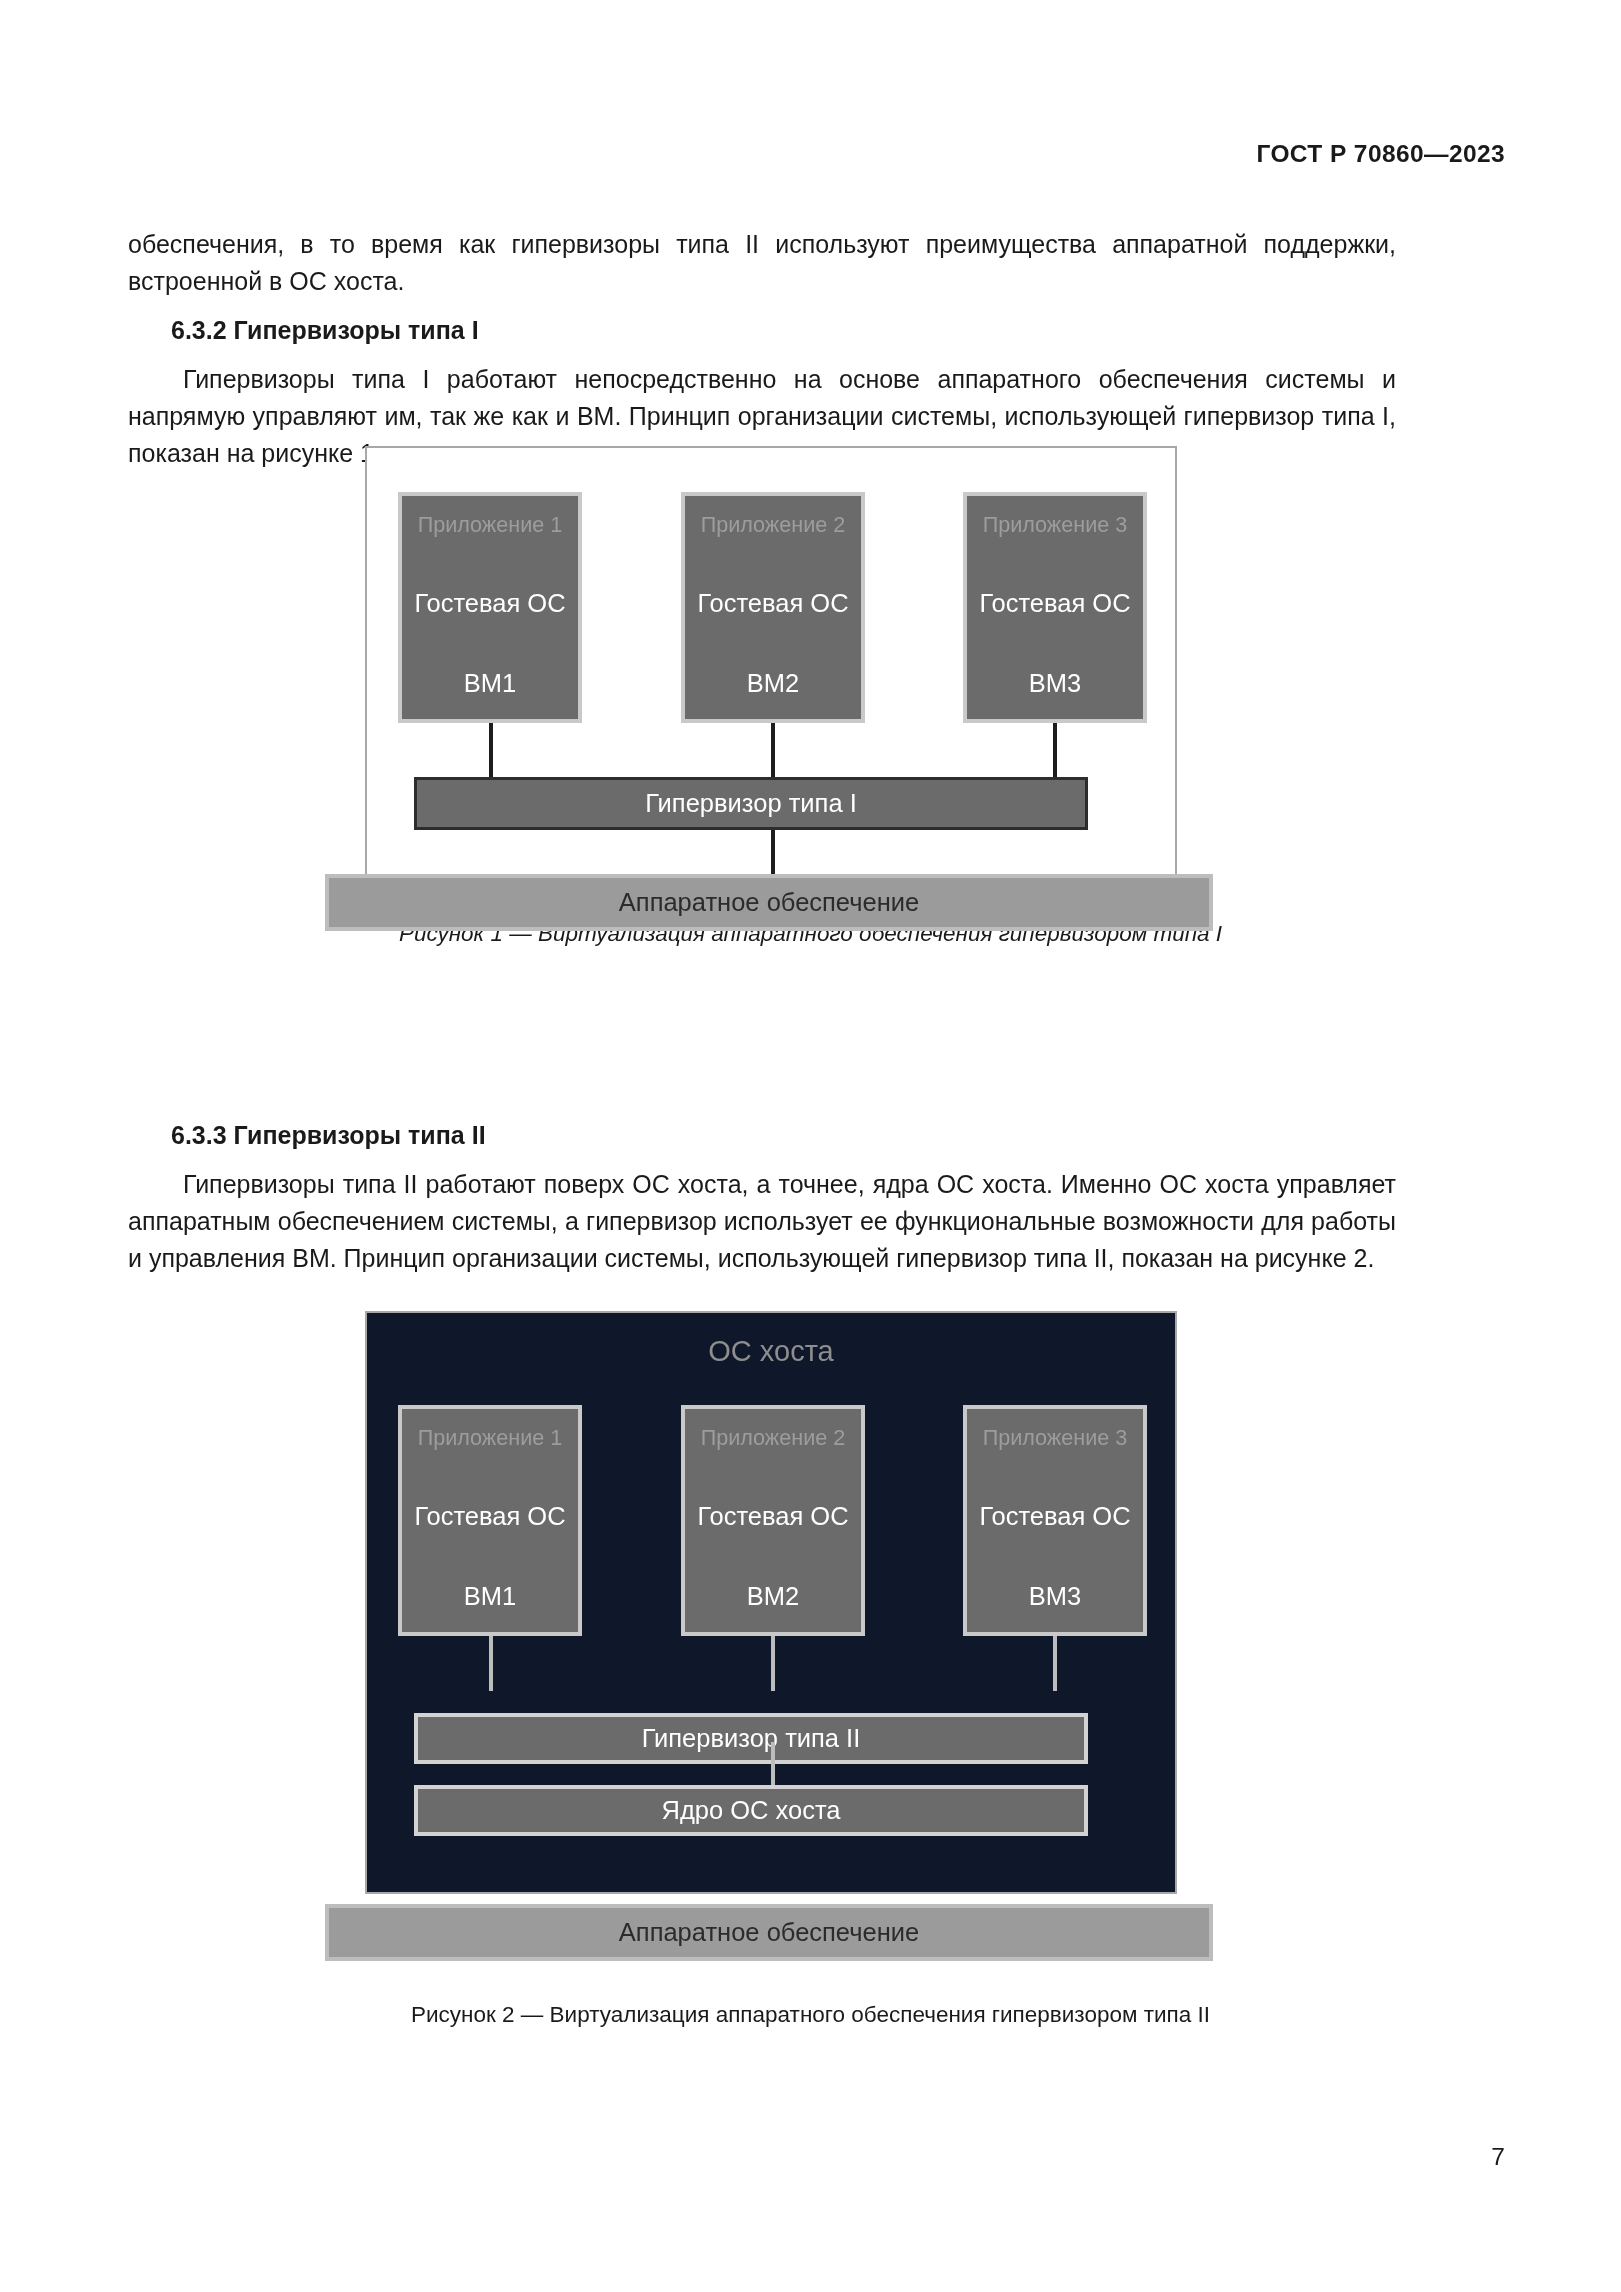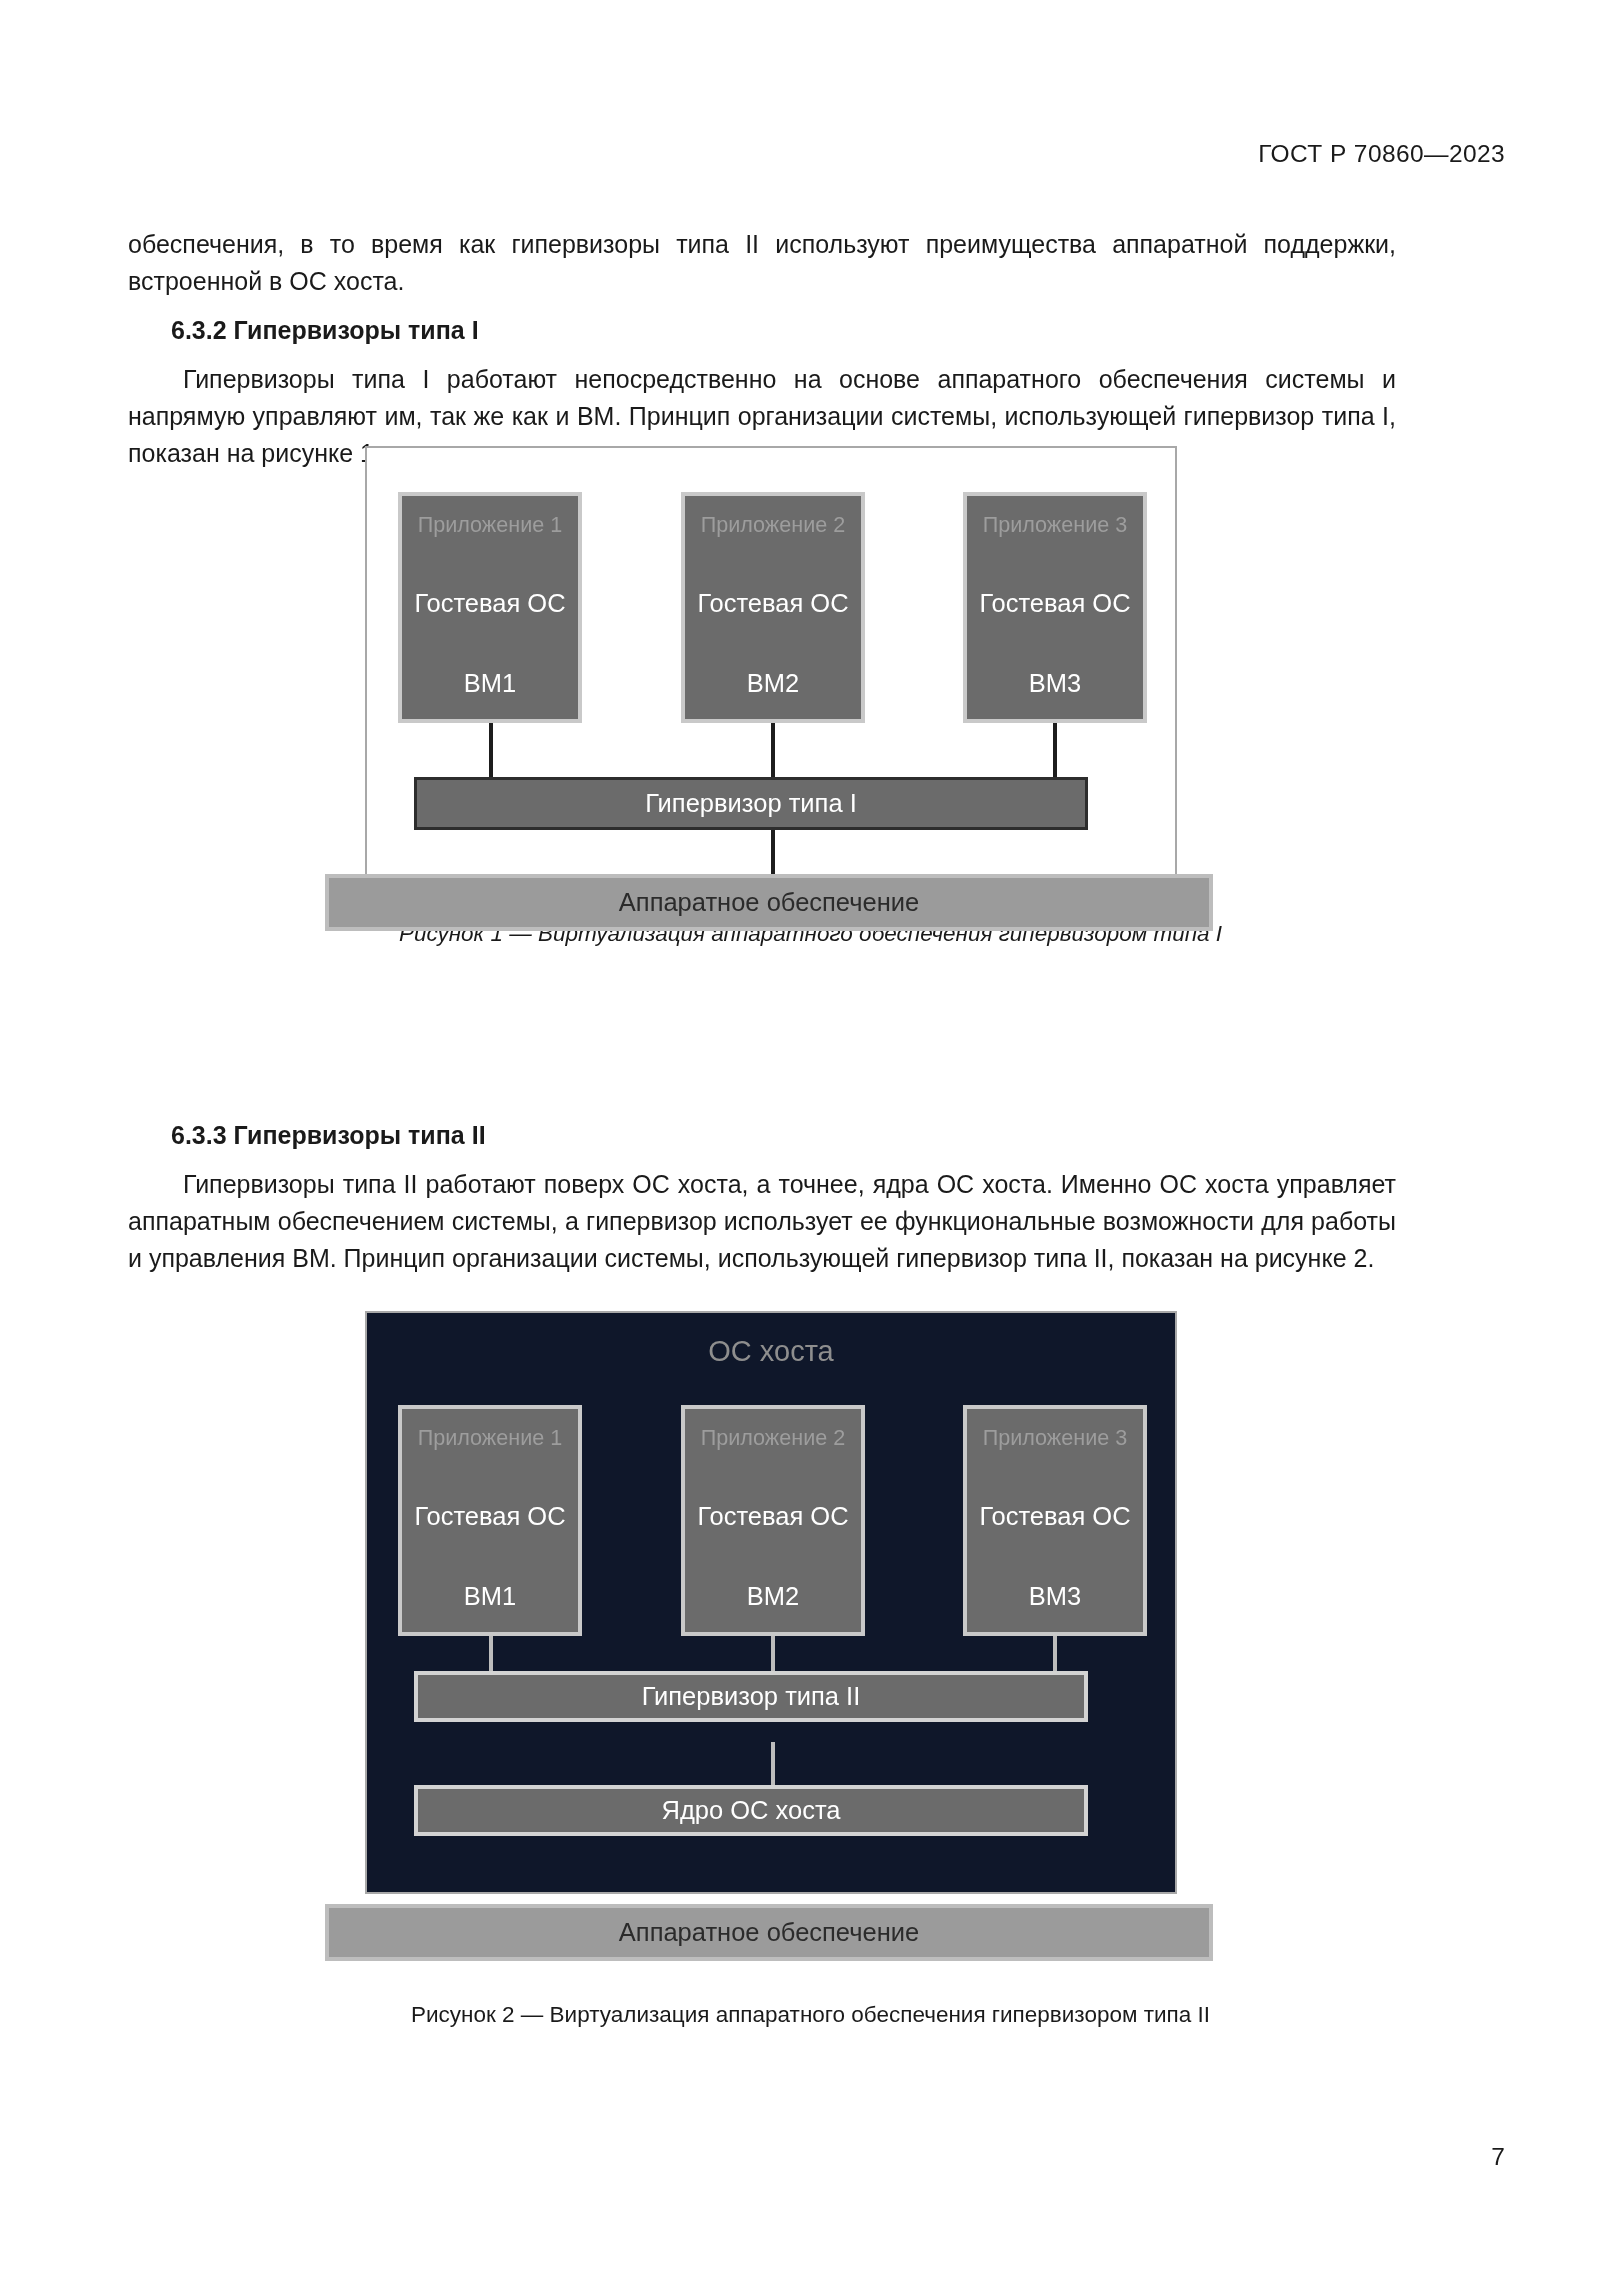--- a/index.html
+++ b/index.html
@@ -10,21 +10,21 @@
     color:#1a1a1a;
     position:relative;
     overflow:hidden;
   }
 
   
   .page-header {
     position:absolute;
     top:140px; right:116px;
     font-size:24.5px;
-    font-weight:normal;
+    font-weight:bold;
     letter-spacing:0.4px;
     white-space:nowrap;
   }
 
   
   .content {
     position:absolute;
     left:116px; top:214px;
     width:1292px;
   }
@@ -229,21 +229,21 @@
         <span class="vm-app">Приложение 3</span>
         <span class="vm-os">Гостевая ОС</span>
         <span class="vm-id">ВМ3</span>
       </div>
     </div>
 
     <div class="connector conn-light" style="left:122px; top:323px; height:55px;"></div>
     <div class="connector conn-light" style="left:404px; top:323px; height:55px;"></div>
     <div class="connector conn-light" style="left:686px; top:323px; height:55px;"></div>
 
-    <div class="bar bar-soft" style="left:47px; top:358px; width:674px; height:51px;">
+    <div class="bar bar-soft" style="left:47px; top:400px; width:674px; height:51px;">
       <span>Гипервизор типа II</span>
     </div>
 
     <div class="connector conn-light" style="left:404px; top:429px; height:43px;"></div>
 
     <div class="bar bar-soft" style="left:47px; top:472px; width:674px; height:51px;">
       <span>Ядро ОС хоста</span>
     </div>
   </div>
 

